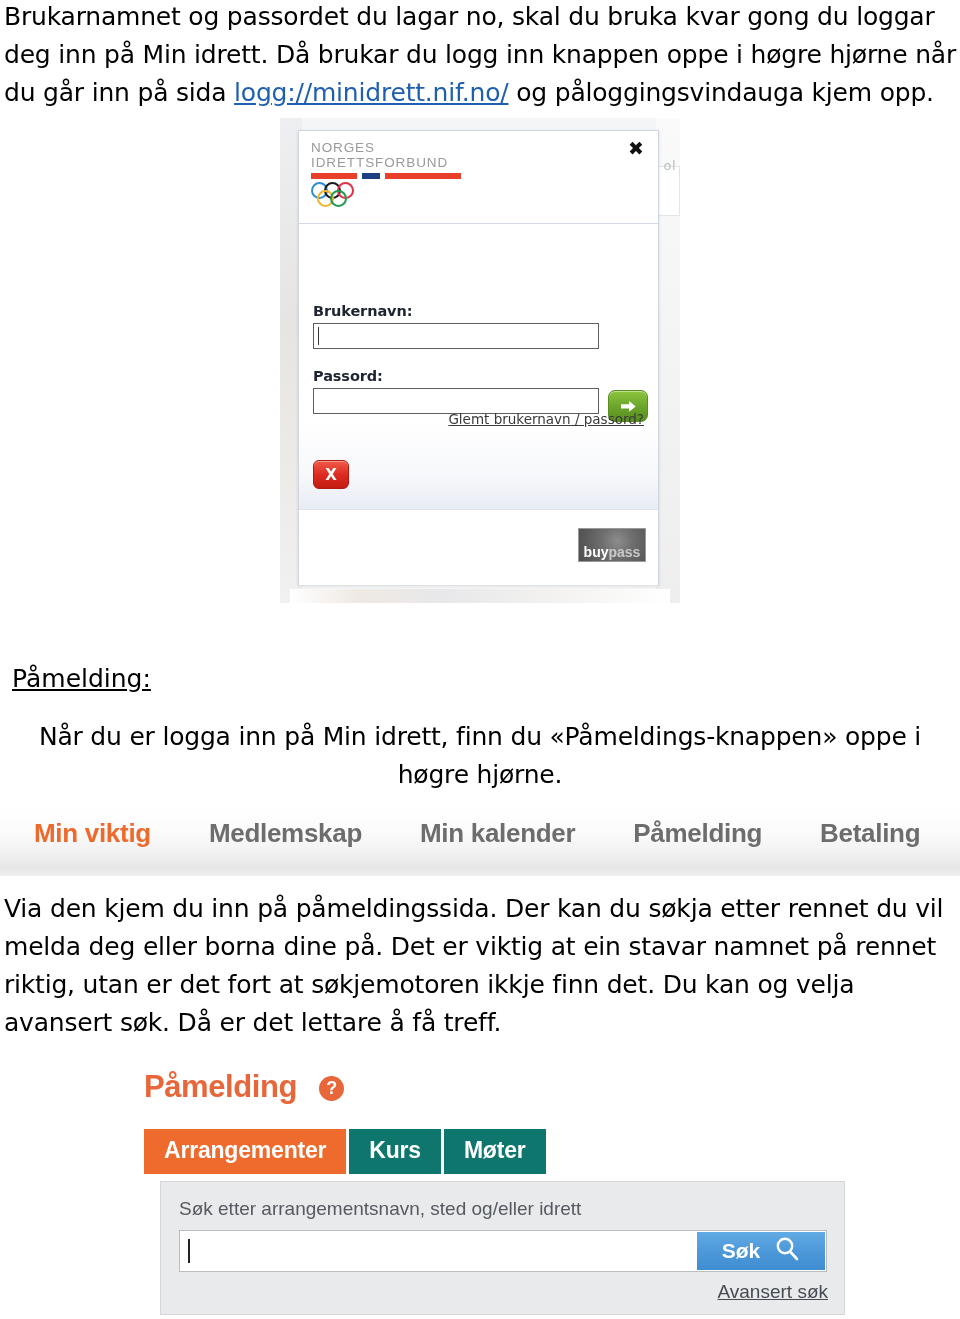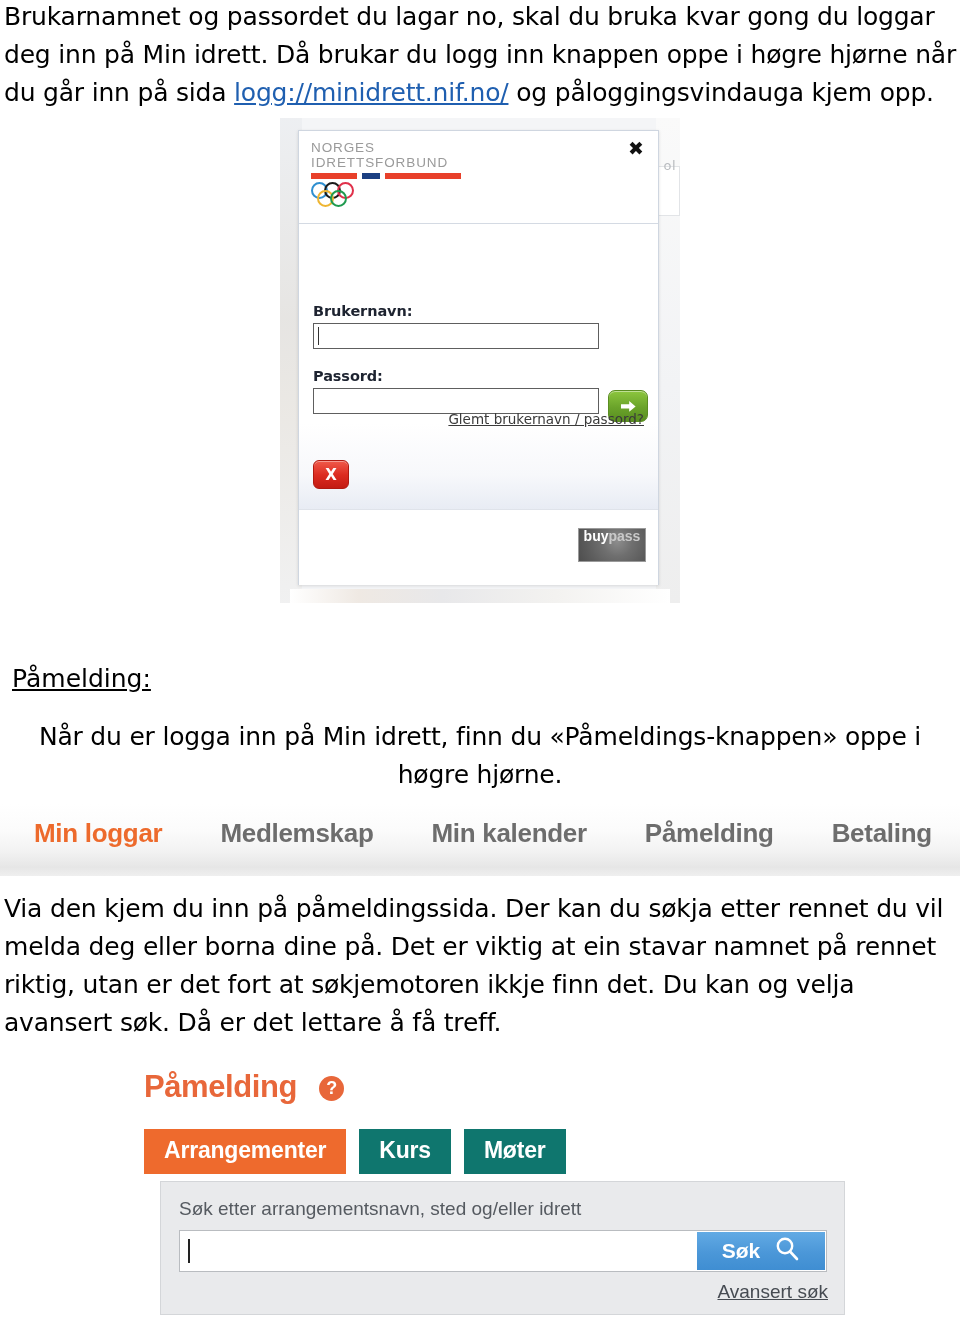--- a/index.html
+++ b/index.html
@@ -234,20 +234,21 @@
   }
   .buypass-logo {
     position: absolute;
     right: 12px;
     top: 18px;
     width: 68px;
     height: 34px;
     background: radial-gradient(circle at 58% 38%, #8d8d8d 0%, #6f6f6f 35%, #5c5c5c 70%, #4e4e4e 100%);
     border: 1px solid #9a9a9a;
     display: flex;
+    align-items: flex-end;
     justify-content: center;
     padding-bottom: 2px;
     box-sizing: border-box;
   }
   .bp-text { font-family: "Liberation Sans", sans-serif; font-size: 14px; font-weight: bold; line-height: 1; }
   .bp-buy { color: #ffffff; }
   .bp-pass { color: #c9c9c9; }
 
   
   .heading-underline {
@@ -336,21 +337,21 @@
     justify-content: center;
     cursor: pointer;
     line-height: 1;
     margin-top: 2px;
   }
   .pm-tabs {
     position: absolute;
     left: 4px;
     top: 64px;
     display: flex;
-    gap: 13px;
+    gap: 3px;
   }
   .pm-tab {
     font-family: "Liberation Sans", sans-serif;
     font-size: 23px;
     font-weight: bold;
     color: #ffffff;
     background: #0f766e;
     padding: 8px 20px 10px;
     cursor: pointer;
     letter-spacing: -.2px;
@@ -492,21 +493,21 @@
     </div>
 
   </div>
 </div>
 
 <div class="heading-underline">Påmelding:</div>
 
 <div class="doc-para para-mid">Når du er logga inn på Min idrett, finn du «Påmeldings-knappen» oppe i høgre hjørne.</div>
 
 <div class="shot-nav">
-  <div class="nav-item active">Min loggar</div>
+  <div class="nav-item active">Min viktig</div>
   <div class="nav-item">Medlemskap</div>
   <div class="nav-item">Min kalender</div>
   <div class="nav-item">Påmelding</div>
   <div class="nav-item">Betaling</div>
 </div>
 
 <div class="doc-para para-bottom">Via den kjem du inn på påmeldingssida. Der kan du søkja etter rennet du vil melda deg eller borna dine på. Det er viktig at ein stavar namnet på rennet riktig, utan er det fort at søkjemotoren ikkje finn det. Du kan og velja avansert søk. Då er det lettare å få treff.</div>
 
 <div class="shot-pamelding">
   <div class="pm-title-row">

